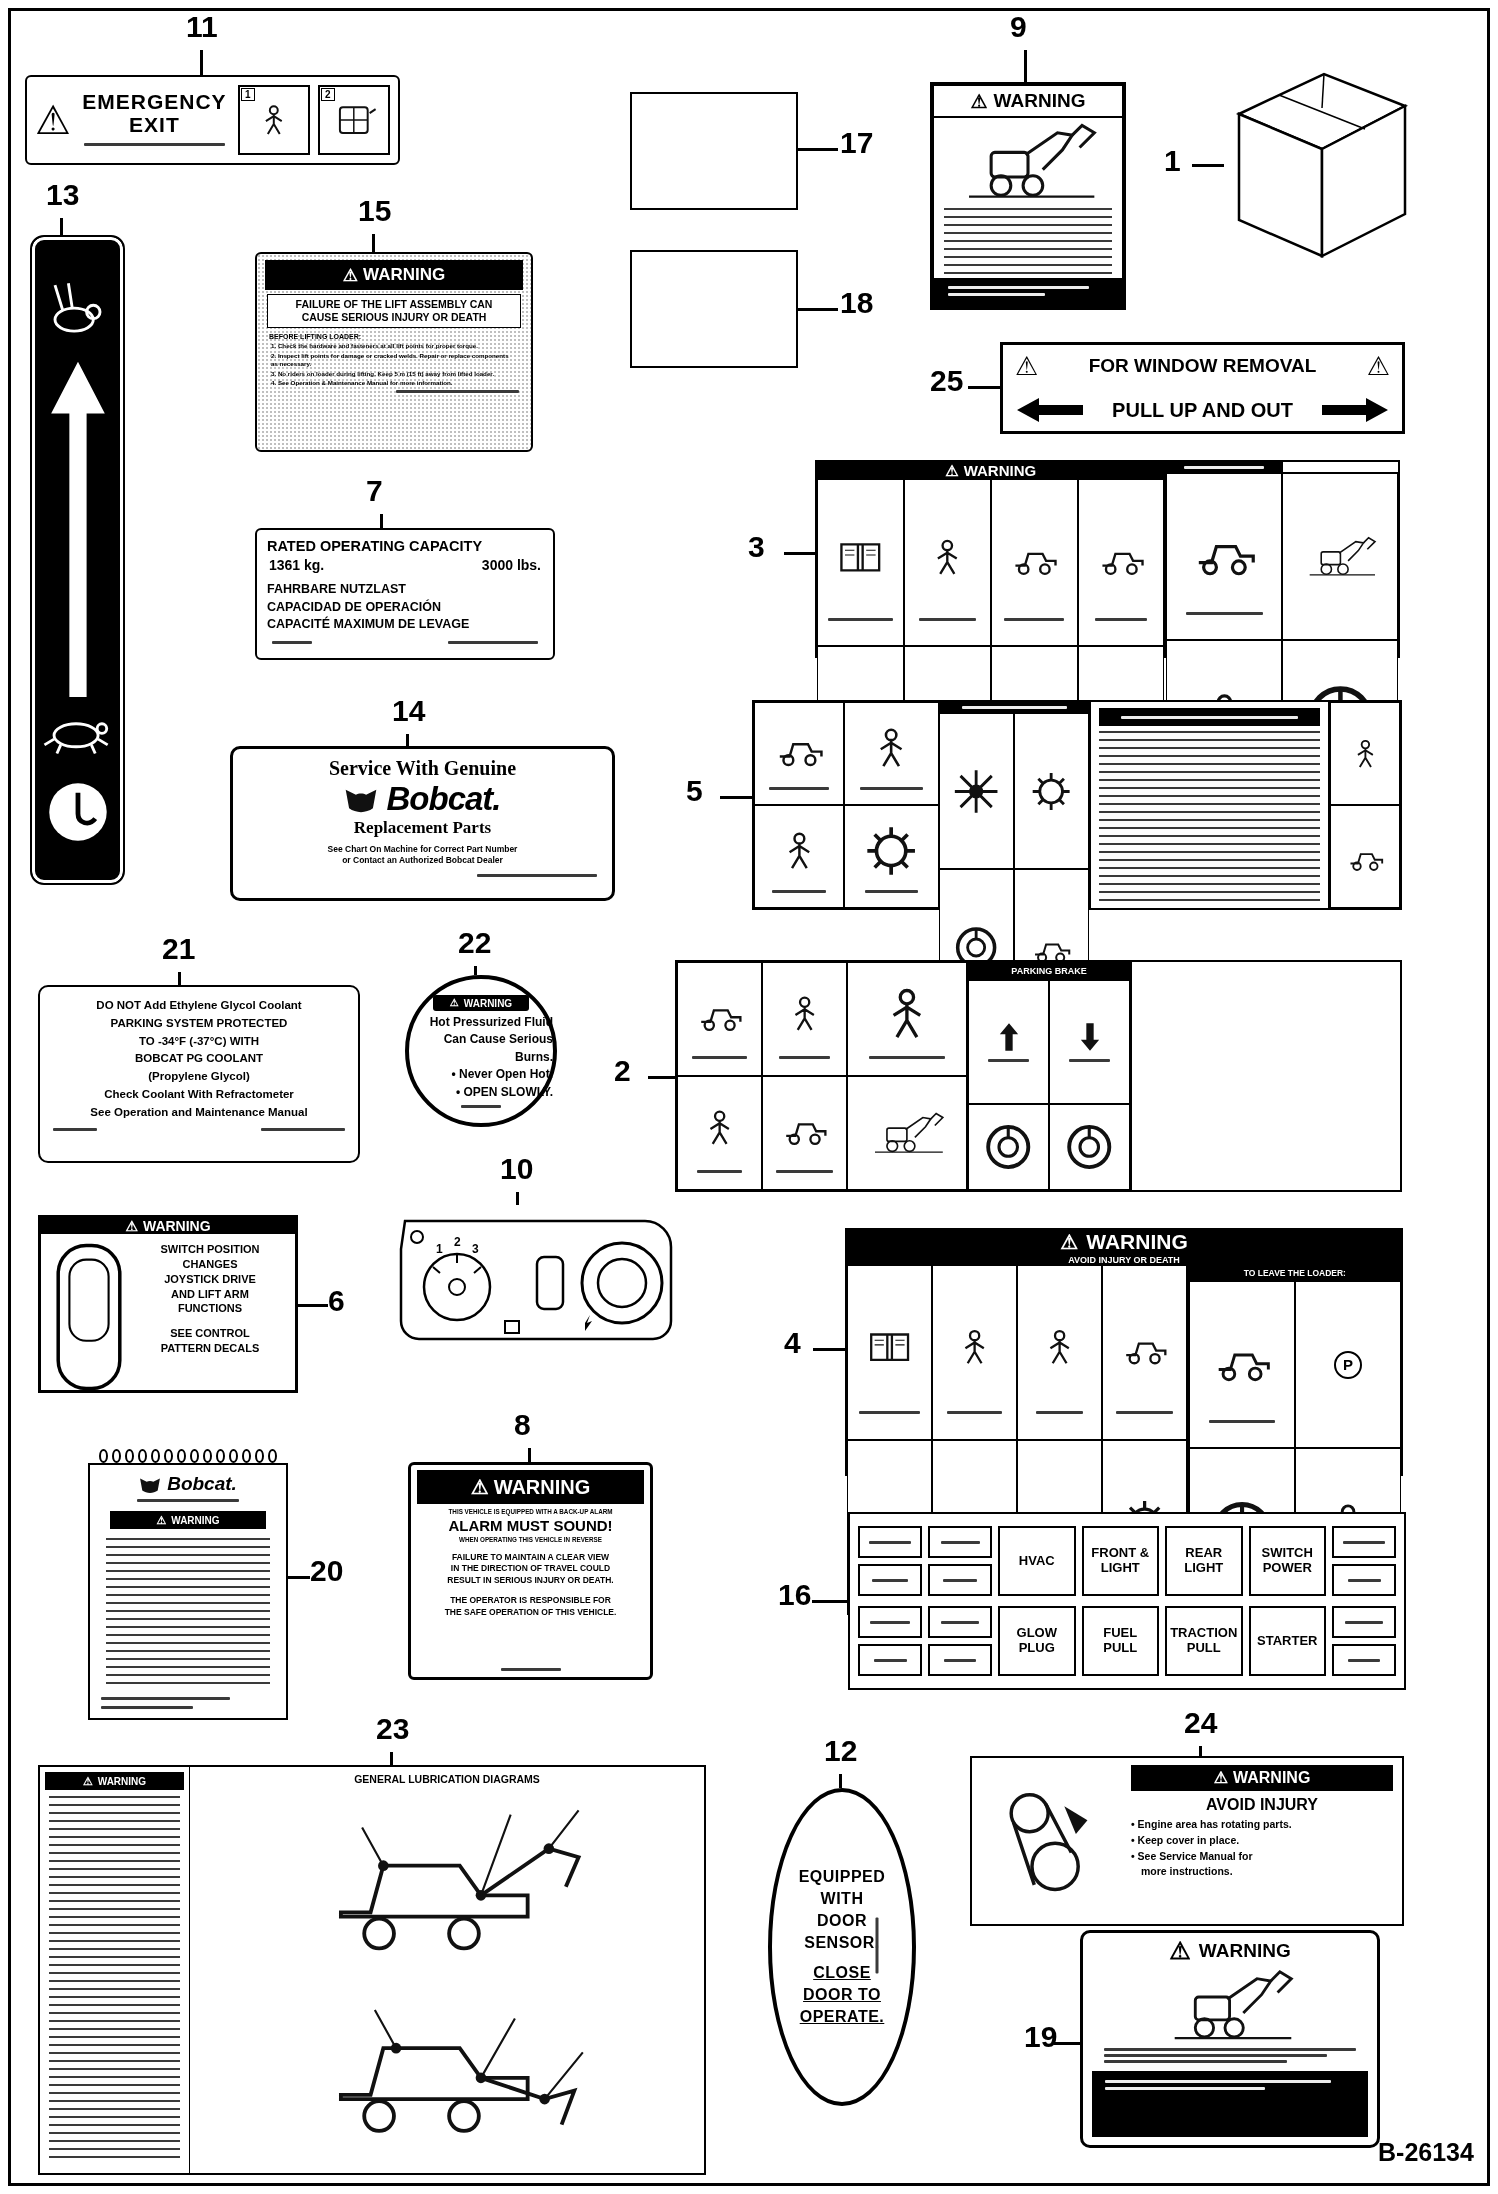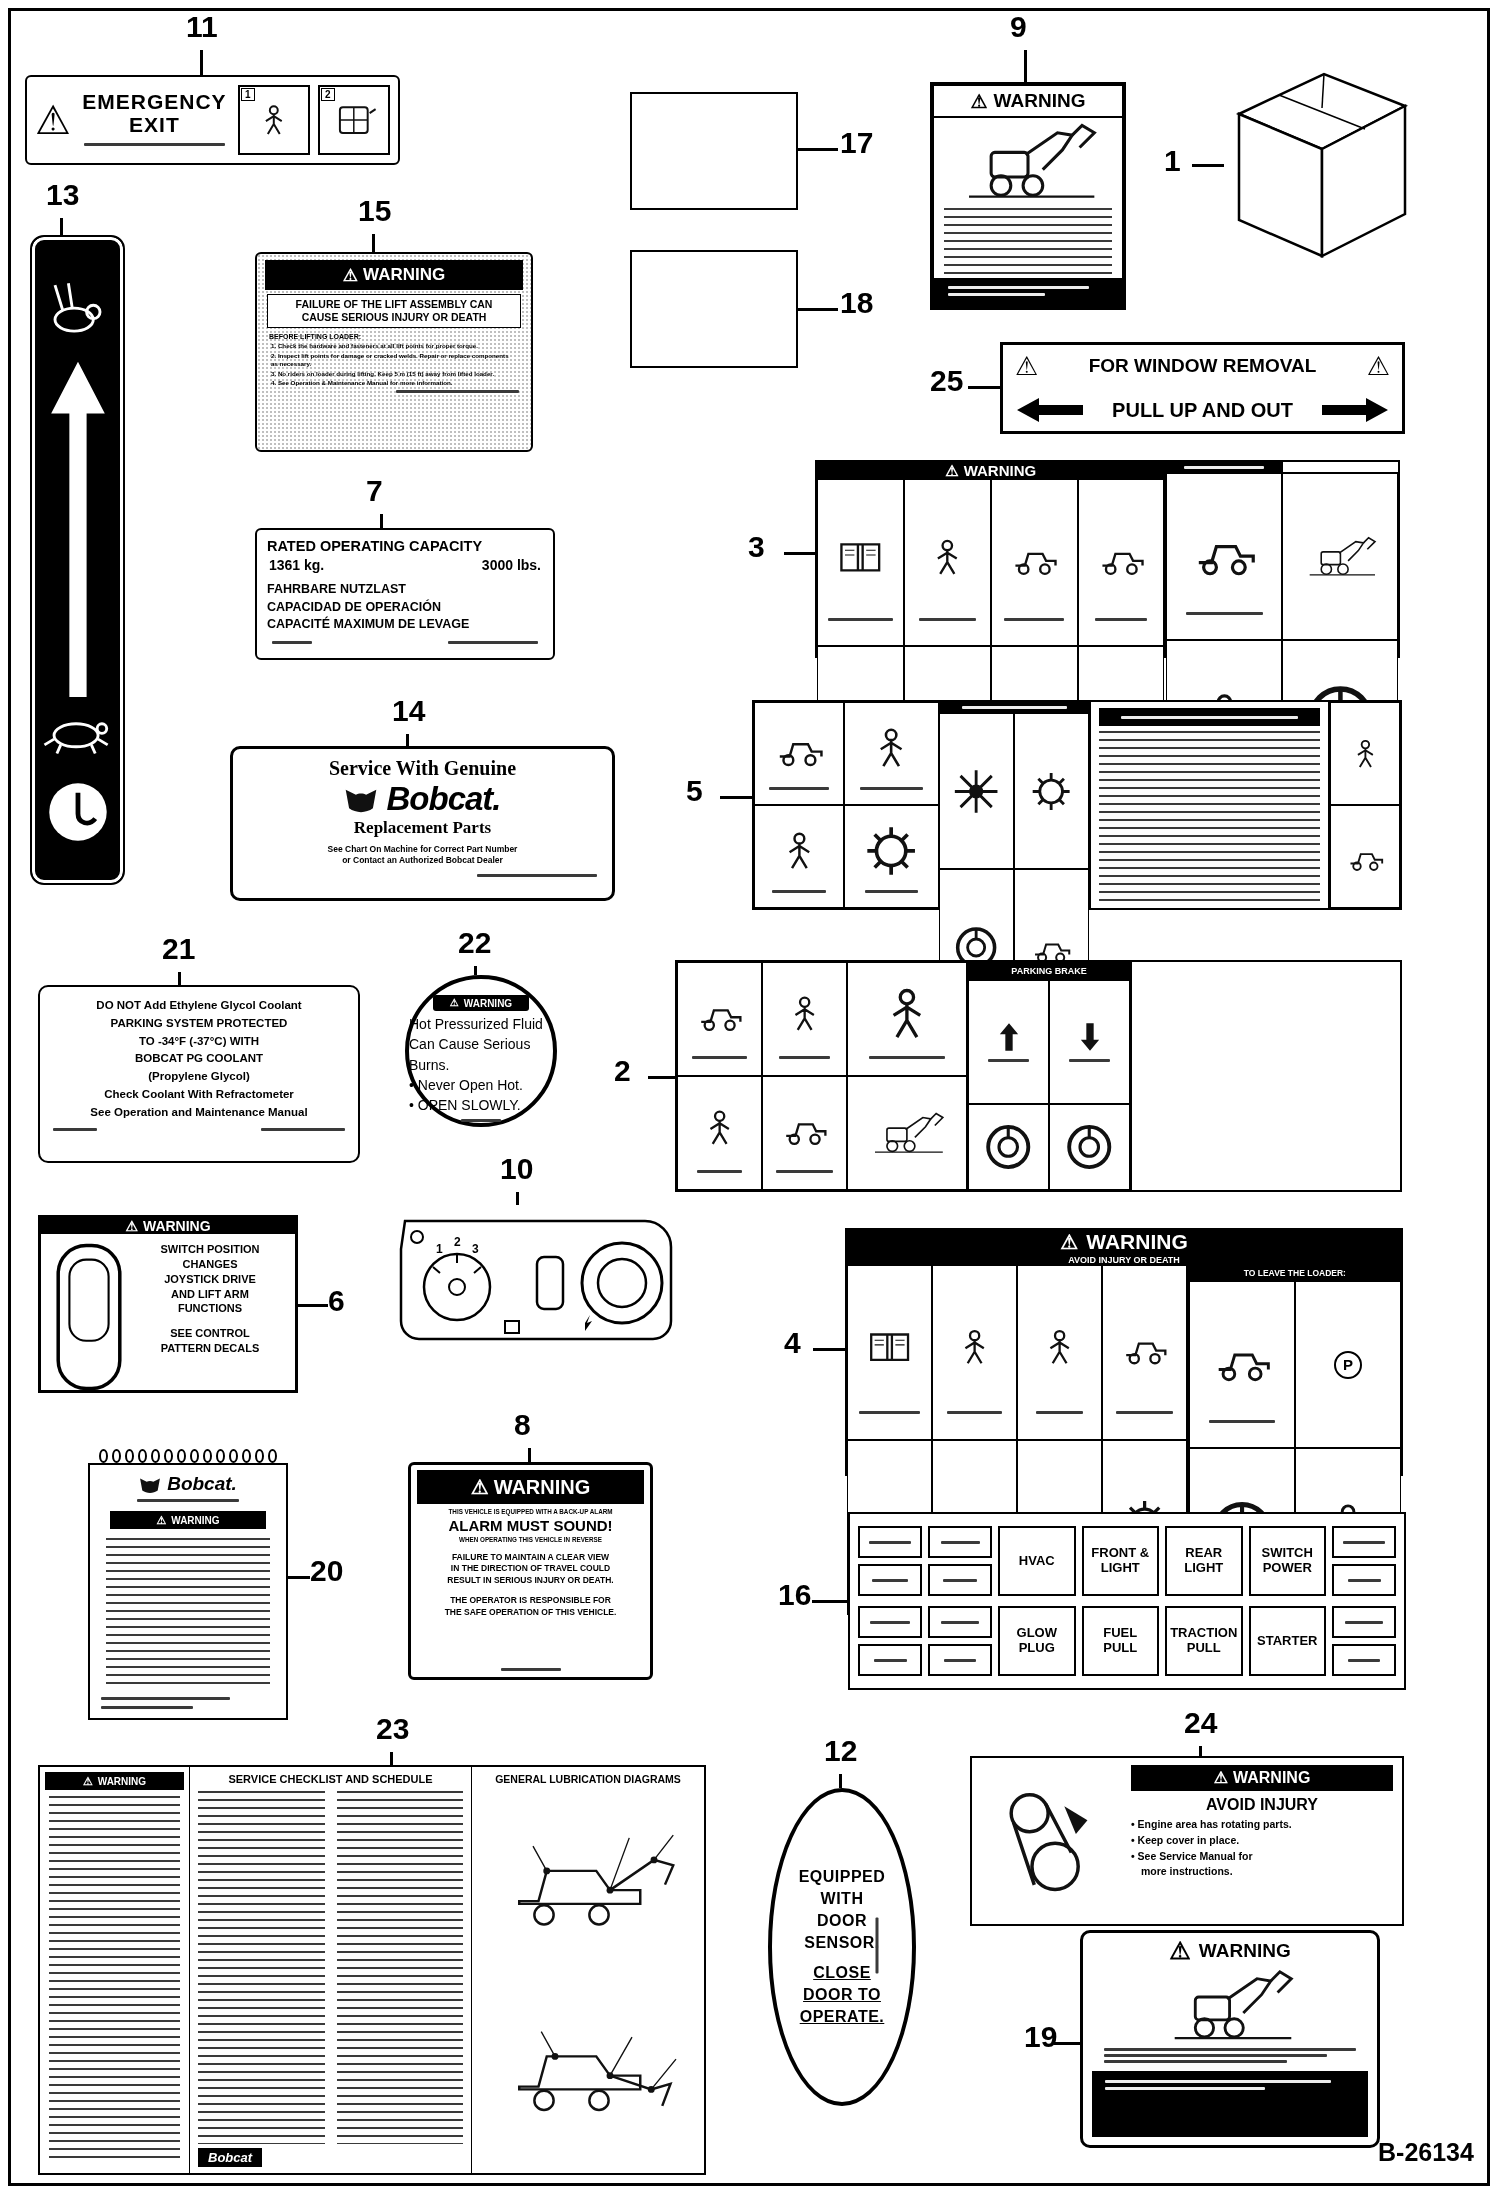--- a/index.html
+++ b/index.html
@@ -25,21 +25,21 @@
   .lw-box{border:1.5px solid #000;background:#fff;margin:4px 10px 0;padding:3px 2px;font-weight:bold;font-size:10.5px;text-align:center;line-height:1.25}
   .lw-sub{font-weight:bold;font-size:7px;margin:5px 12px 1px;text-align:left}
   .lw-b{font-size:6.2px;font-weight:bold;margin:2px 14px;text-align:left;line-height:1.25}
   .cap-t{font-weight:bold;font-size:14.5px}
   .cap-l{font-weight:bold;font-size:12.5px;line-height:1.4}
   .serif-it{font-family:"Liberation Serif",serif;font-weight:bold;font-size:20px}
   .serif-b{font-family:"Liberation Serif",serif;font-weight:bold;font-size:17px}
   .bobcat-big{font-size:33px;font-weight:bold;font-style:italic;letter-spacing:-1px}
   .tiny-b{font-size:8.5px;font-weight:bold;line-height:1.35}
   .cool-l{font-weight:bold;font-size:11.5px;line-height:1.55;text-align:center}
-  .hf-l{font-weight:normal;font-size:14px;line-height:1.45;text-align:left}
+  .hf-l{font-weight:bold;font-size:12px;line-height:1.45;text-align:right}
   .sw-l{font-weight:bold;font-size:11px;line-height:1.35;text-align:center}
   .ds{font-weight:bold;font-size:16px;letter-spacing:.5px;text-align:center;line-height:1.25}
   .dsu{text-decoration:underline}
   .ew-b{font-size:10.5px;font-weight:bold;line-height:1.5;text-align:left}
   .fuse-row{display:flex;gap:6px;height:70px}
   .fuse-mini-col{display:flex;flex-direction:column;gap:6px;width:64px}
   .fmini{flex:1;border:2px solid #000;display:flex;align-items:center;justify-content:center;background:#fff}
   .fcell{flex:1;border:2.5px solid #000;display:flex;align-items:center;justify-content:center;font-weight:bold;font-size:13px;text-align:center;padding:2px;background:#fff;line-height:1.15}
   .pcircle{width:28px;height:28px;border:2.5px solid #000;border-radius:50%;display:flex;align-items:center;justify-content:center;font-weight:bold;font-size:15px}
   .spiral{height:20px;display:flex;gap:4px;justify-content:center;align-items:flex-end}
@@ -798,28 +798,20 @@
 </div>
 
 <div class="decal" style="left:38px;top:1765px;width:668px;height:410px;border-width:2.5px;display:flex">
   <div style="width:150px;border-right:1.5px solid #000;padding:5px;display:flex;flex-direction:column">
     <div class="warnbar" style="height:18px;font-size:10px">
       <span class="tri" style="font-size:11px">⚠</span>
       <span>WARNING</span>
     </div>
     <div class="glines" style="flex:1;margin:6px 4px"></div>
   </div>
-  <div style="width:282px;border-right:1.5px solid #000;padding:6px 8px;display:flex;flex-direction:column">
-    <div style="font-weight:bold;font-size:11px;text-align:center">SERVICE CHECKLIST AND SCHEDULE</div>
-    <div style="flex:1;display:flex;gap:12px;margin-top:6px">
-      <div class="glines" style="flex:1"></div>
-      <div class="glines" style="flex:1"></div>
-    </div>
-    <div class="badge">Bobcat</div>
-  </div>
   <div style="flex:1;padding:6px;display:flex;flex-direction:column">
     <div style="font-weight:bold;font-size:10.5px;text-align:center">GENERAL LUBRICATION DIAGRAMS</div>
     <svg style="flex:1;width:100%" viewBox="0 0 160 90">
       <g fill="none" stroke="#111" stroke-width="1.8">
         <path d="M30 60 L44 60 L50 38 L86 38 L96 52 L118 52 L118 62 L30 62 Z"></path>
         <circle cx="48" cy="70" r="7"></circle>
           <circle cx="88" cy="70" r="7"></circle>
         <path d="M96 52 L128 30 L142 34 L136 48"></path>
       </g>
       <g fill="#111">

